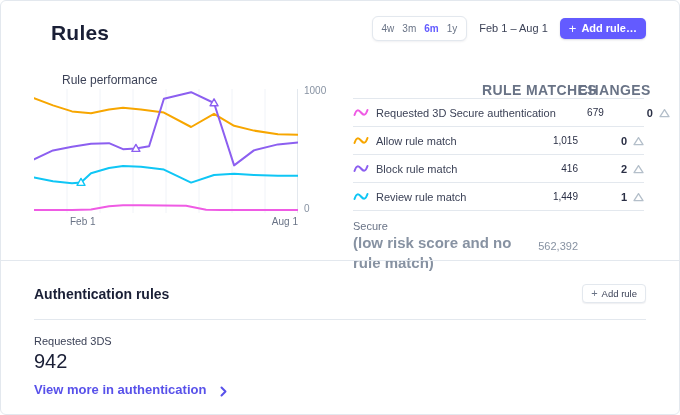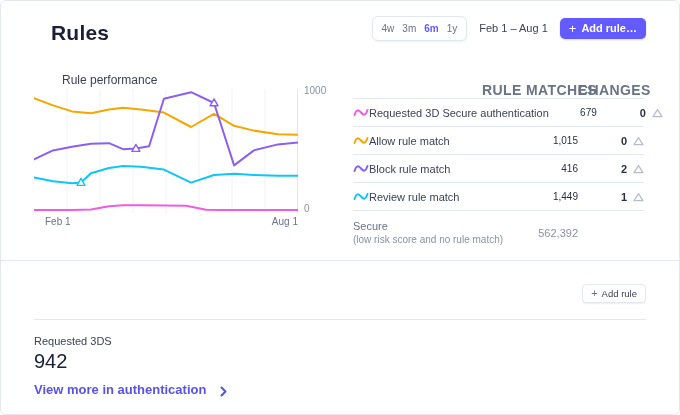--- a/index.html
+++ b/index.html
@@ -27,36 +27,36 @@
     box-shadow:0 1px 2px rgba(60,66,87,.2);
   }
   .btn-primary .plus { font-size:13px; font-weight:400; line-height:1; }
   
   .chart-title { position:absolute; left:33px; top:72px; font-size:12px; color:#3c4257;padding-left:28px; }
   .chart-wrap { position:absolute; left:33px; top:88px; width:264px; height:124px; }
   .ylab { position:absolute; font-size:10px; color:#8792a2; }
   .ylab.top { left:303px; top:84px; }
   .ylab.bottom { left:303px; top:202px; }
   .xlab { position:absolute; top:215px; font-size:10px; color:#697386; }
-  .xlab.start { left:23px;padding-left:21px; }
+  .xlab.start { left:48px;padding-left:21px; }
   .xlab.end { left:267px; width:30px; text-align:right; }
   
   .rule-table { position:absolute; left:352px; top:80px; width:291px; }
   .t-head, .t-row, .t-summary { display:grid; align-items:center; }
   .t-head { grid-template-columns:1fr 96px 66px; height:18px; border-bottom:1px solid #e3e8ee; }
   .t-row { grid-template-columns:1fr 48px 66px; height:28px; border-bottom:1px solid #e3e8ee; }
   .t-summary { grid-template-columns:1fr 48px 66px; padding:8px 0 10px; }
   .th { font-size:14px; font-weight:700; letter-spacing:.4px; color:#697386; text-align:right; white-space:nowrap; }
-  .t-label { display:flex; align-items:center; white-space:nowrap; overflow:visible; }
+  .t-label { display:flex; align-items:center; gap:7px; white-space:nowrap; overflow:visible; }
   .t-label span { font-size:11px; color:#3c4257; }
   .t-matches { font-size:10px; font-weight:400; color:#2a2f45; text-align:right; white-space:nowrap; }
   .t-changes { display:flex; align-items:center; justify-content:flex-end; gap:6px; }
   .t-changes .num { font-size:11px; font-weight:700; color:#2a2f45; }
   .sum-label { font-size:11px; color:#697386; line-height:1.3; }
-  .sum-sub { font-size:10px; color:#8792a2; line-height:1.3; }
+  .sum-sub { font-size:15px; color:#8792a2; line-height:1.3;font-weight:bold; }
   .sum-value { font-size:11px; color:#8792a2; text-align:right; white-space:nowrap; }
   
   .section-divider { position:absolute; left:0; top:259px; width:100%; height:1px; background:#e3e8ee; }
   
   .auth-title { position:absolute; left:33px; top:285px; font-size:14px; font-weight:700; color:#1a1f36; }
   .btn-secondary {
     position:absolute; right:33px; top:283px; display:flex; align-items:center; gap:4px;
     height:19px; padding:0 8px; background:#fff; border:1px solid #e3e8ee; border-radius:4px;
     font-family:inherit; font-size:9.5px; font-weight:500; color:#3c4257; cursor:pointer;
     box-shadow:0 1px 1px rgba(60,66,87,.08); white-space:nowrap;
@@ -188,20 +188,21 @@
         <div class="sum-label">Secure</div>
         <div class="sum-sub">(low risk score and no rule match)</div>
       </div>
       <div class="sum-value">562,392</div>
       <div></div>
     </div>
   </div>
 
   <div class="section-divider"></div>
 
+  <h2 class="auth-title">Authentication rules</h2>
   <button class="btn-secondary">
     <span class="plus">+</span>
     <span>Add rule</span>
   </button>
   <div class="auth-divider"></div>
   <div class="metric-label">Requested 3DS</div>
   <div class="metric-value">942</div>
   <a class="view-link">
     <span>View more in authentication</span>
     <svg width="7" height="11" viewBox="0 0 7 11">

